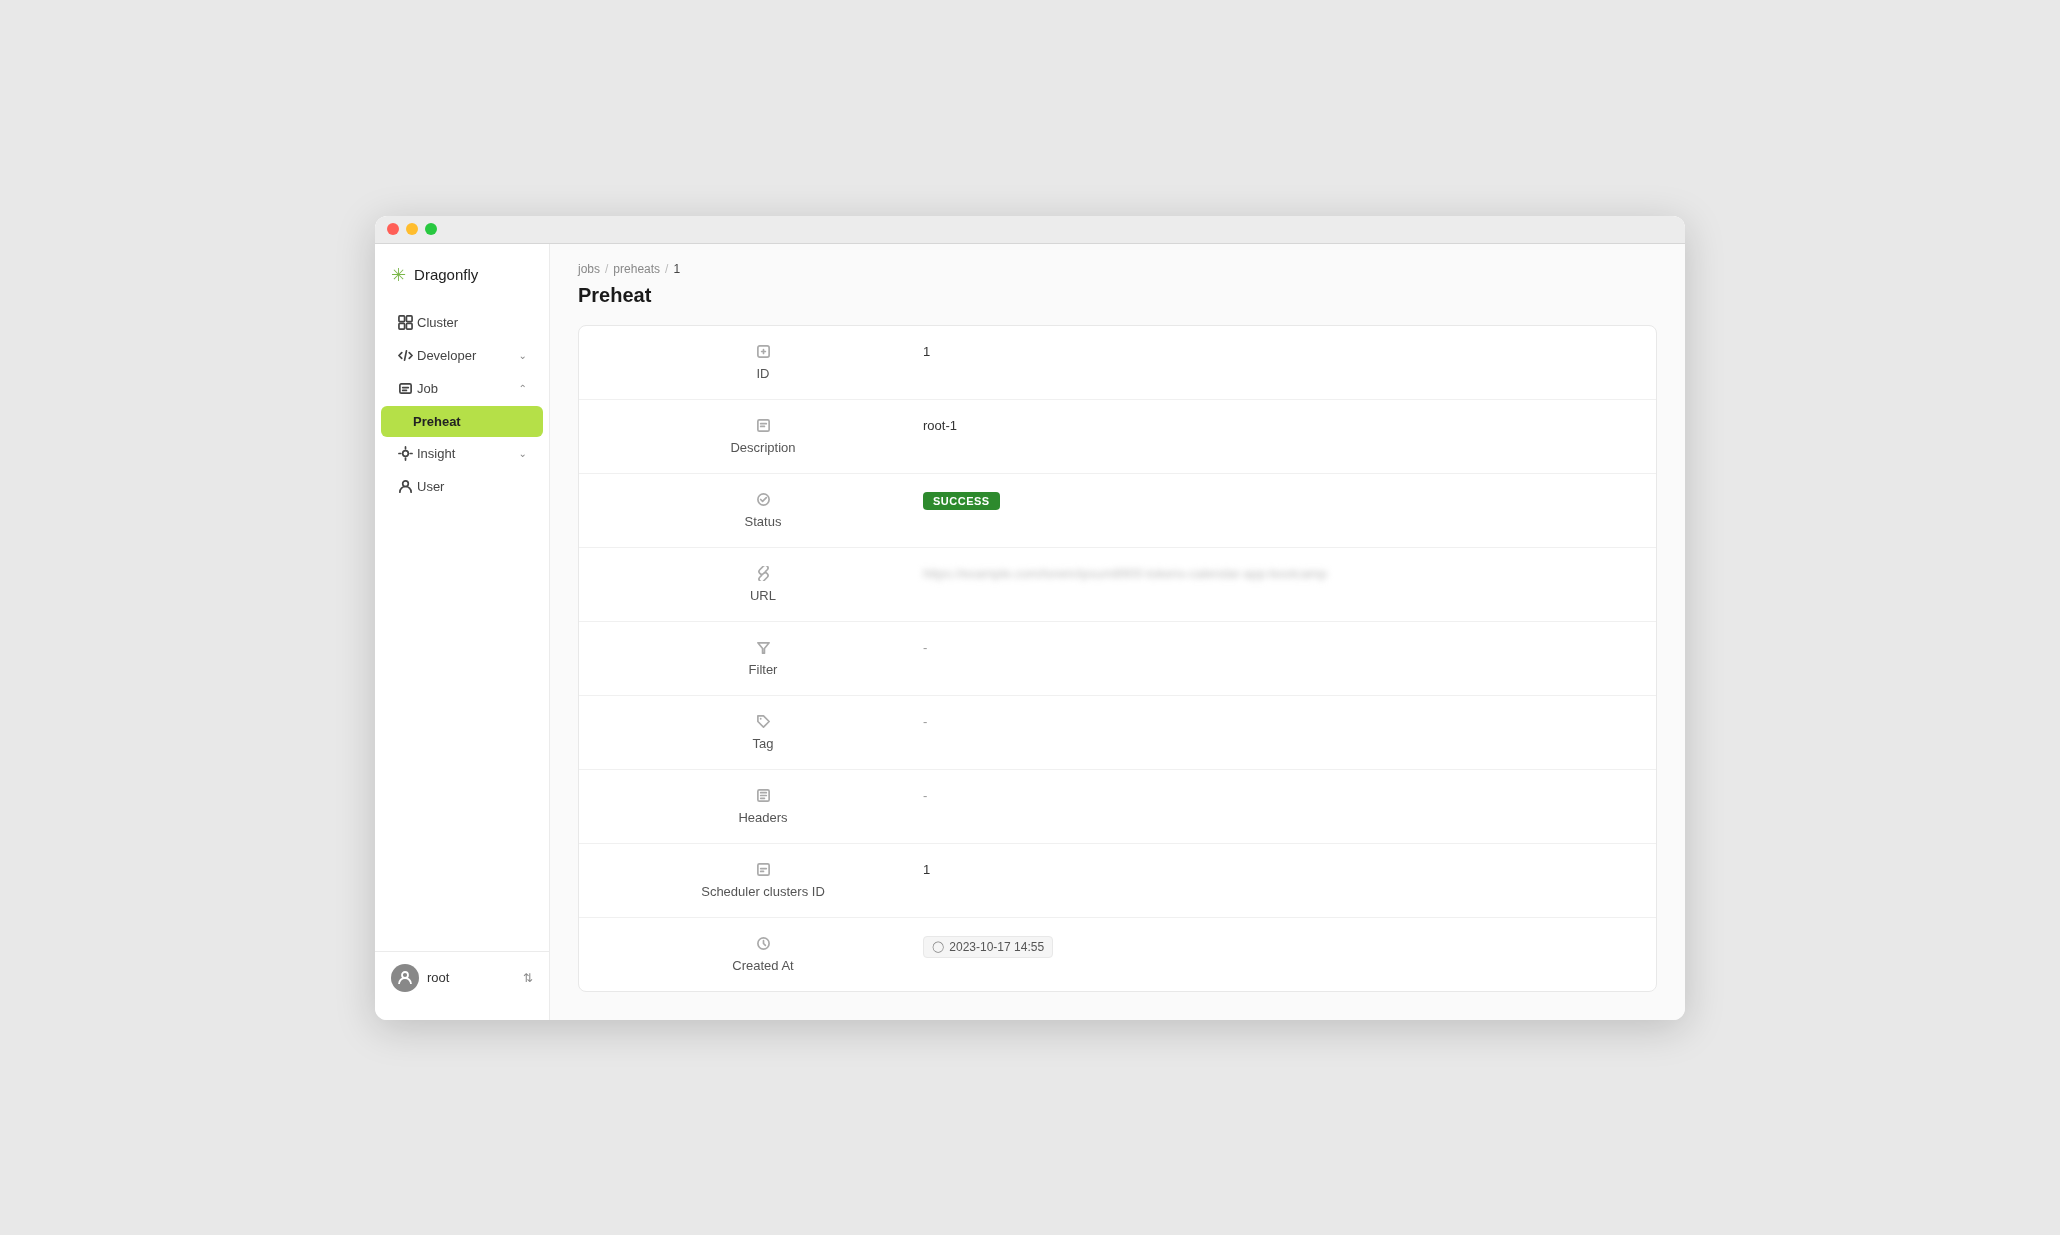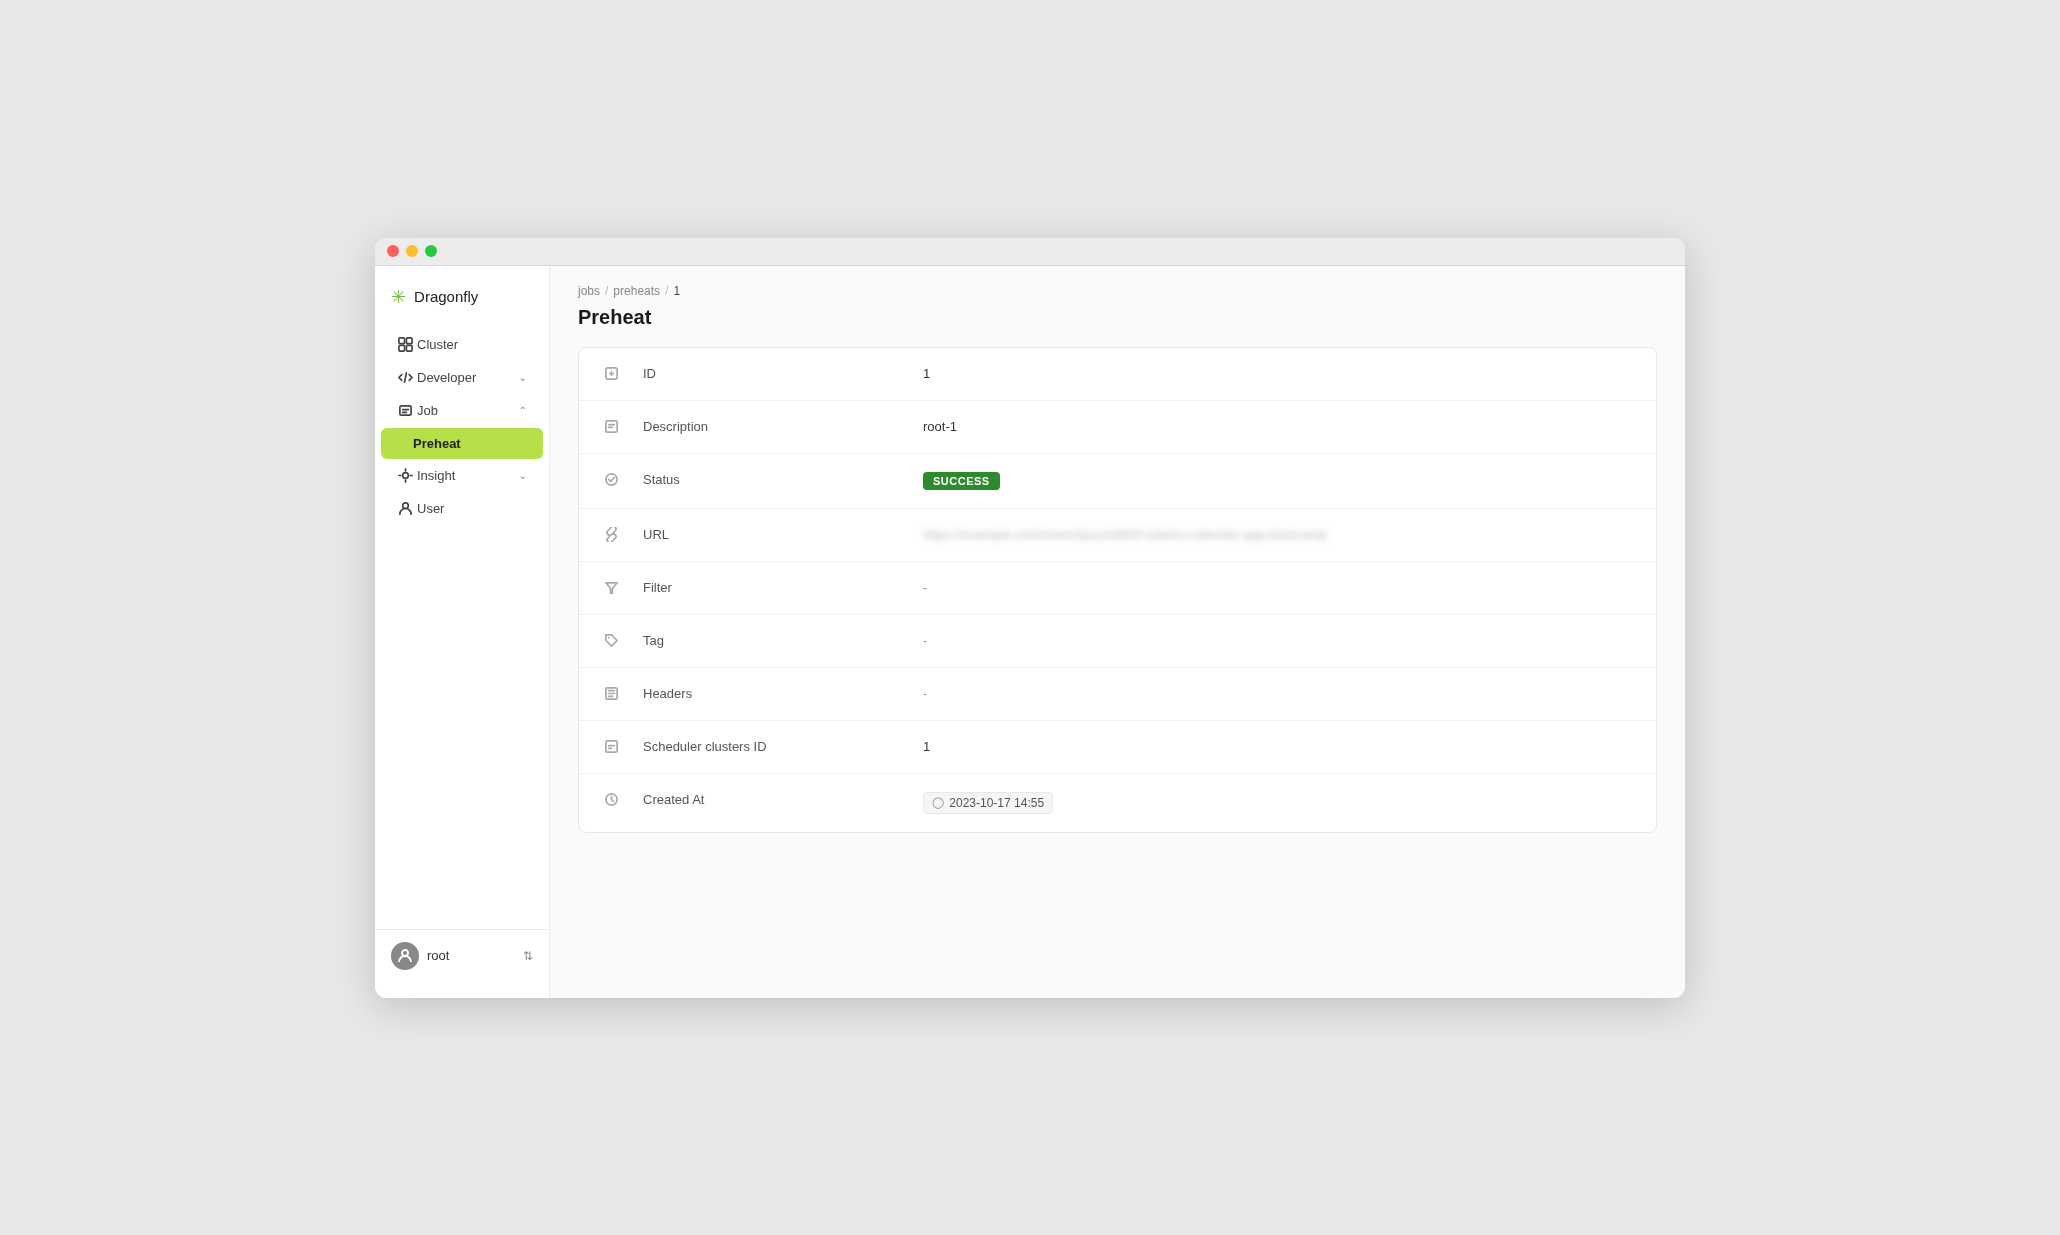--- a/index.html
+++ b/index.html
@@ -162,24 +162,25 @@
       display: flex;
       align-items: flex-start;
       padding: 18px 24px;
       border-bottom: 1px solid #f0f0f0;
     }
     .detail-row:last-child { border-bottom: none; }
     .detail-label {
       width: 320px;
       display: flex;
       align-items: center;
-      gap: 24px;
+      gap: 6px;
       color: #555;
       font-size: 13px;
       flex-shrink: 0;
+      flex-direction: column;
     }
     .detail-label .row-icon {
       width: 16px;
       height: 16px;
       color: #aaa;
       display: flex;
       align-items: center;
       justify-content: center;
       font-size: 13px;
     }

